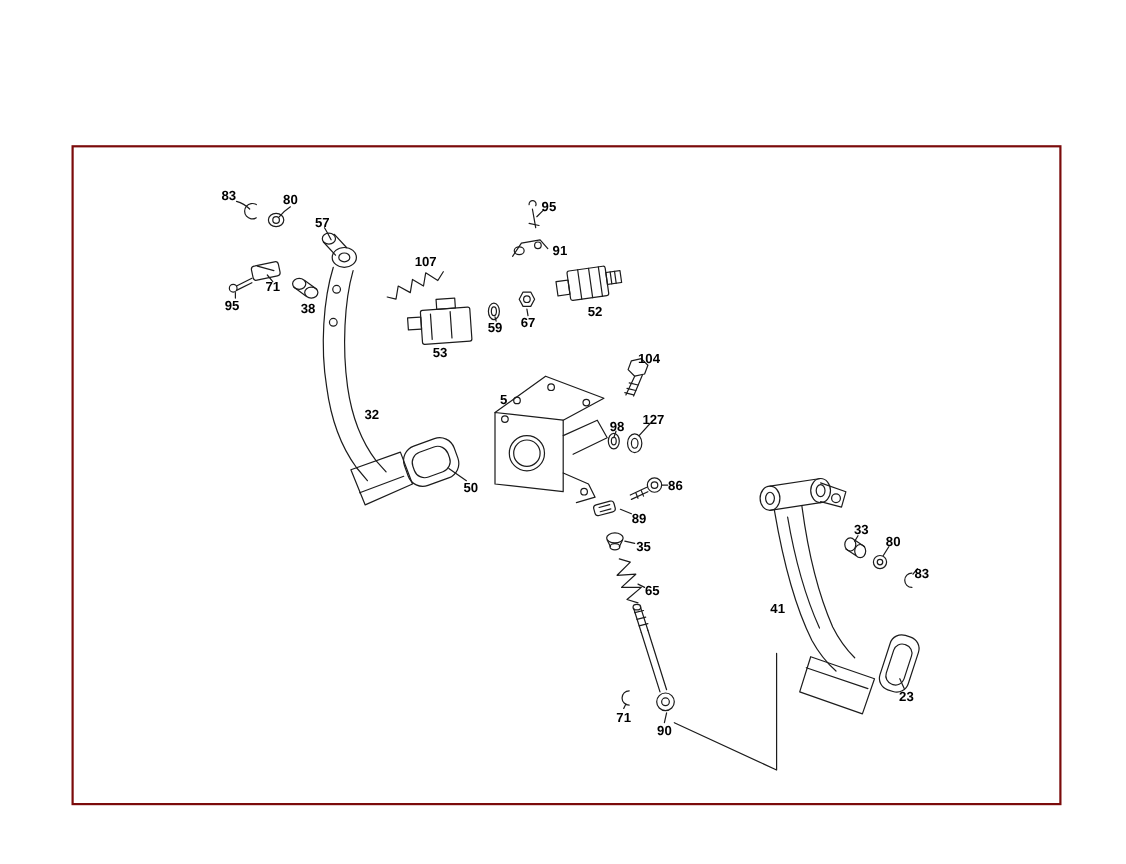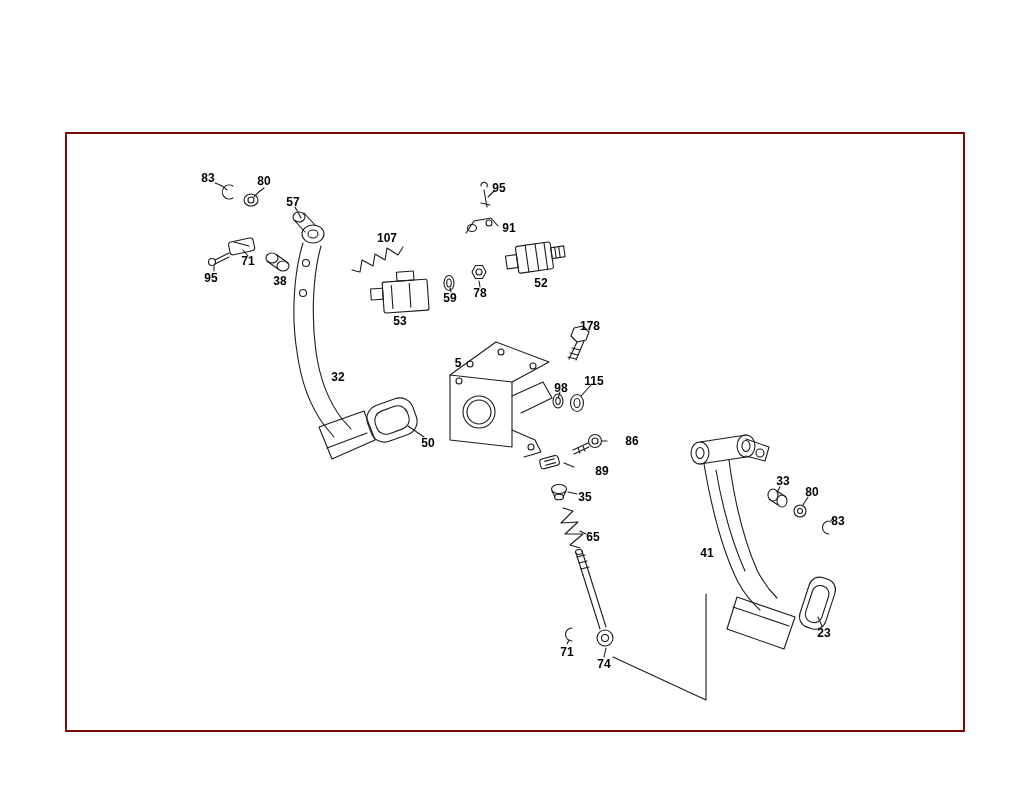--- a/index.html
+++ b/index.html
@@ -283,35 +283,35 @@
     <span class="label" style="left:208px;top:178px">83</span>
     <span class="label" style="left:264px;top:181px">80</span>
     <span class="label" style="left:293px;top:202px">57</span>
     <span class="label" style="left:499px;top:188px">95</span>
     <span class="label" style="left:509px;top:228px">91</span>
     <span class="label" style="left:387px;top:238px">107</span>
     <span class="label" style="left:248px;top:261px">71</span>
     <span class="label" style="left:211px;top:278px">95</span>
     <span class="label" style="left:280px;top:281px">38</span>
     <span class="label" style="left:450px;top:298px">59</span>
-    <span class="label" style="left:480px;top:293px">78</span>
+    <span class="label" style="left:480px;top:293px">67</span>
     <span class="label" style="left:541px;top:283px">52</span>
     <span class="label" style="left:400px;top:321px">53</span>
-    <span class="label" style="left:590px;top:326px">178</span>
+    <span class="label" style="left:590px;top:326px">104</span>
     <span class="label" style="left:458px;top:363px">5</span>
     <span class="label" style="left:561px;top:388px">98</span>
-    <span class="label" style="left:594px;top:381px">115</span>
+    <span class="label" style="left:594px;top:381px">127</span>
     <span class="label" style="left:338px;top:377px">32</span>
-    <span class="label" style="left:632px;top:441px">86</span>
+    <span class="label" style="left:614px;top:441px">86</span>
     <span class="label" style="left:428px;top:443px">50</span>
-    <span class="label" style="left:602px;top:471px">89</span>
+    <span class="label" style="left:581px;top:471px">89</span>
     <span class="label" style="left:585px;top:497px">35</span>
     <span class="label" style="left:783px;top:481px">33</span>
     <span class="label" style="left:812px;top:492px">80</span>
     <span class="label" style="left:838px;top:521px">83</span>
     <span class="label" style="left:593px;top:537px">65</span>
     <span class="label" style="left:707px;top:553px">41</span>
     <span class="label" style="left:824px;top:633px">23</span>
     <span class="label" style="left:567px;top:652px">71</span>
-    <span class="label" style="left:604px;top:664px">74</span>
+    <span class="label" style="left:604px;top:664px">90</span>
   </div>
 
 </div>
 
 </body></html>

